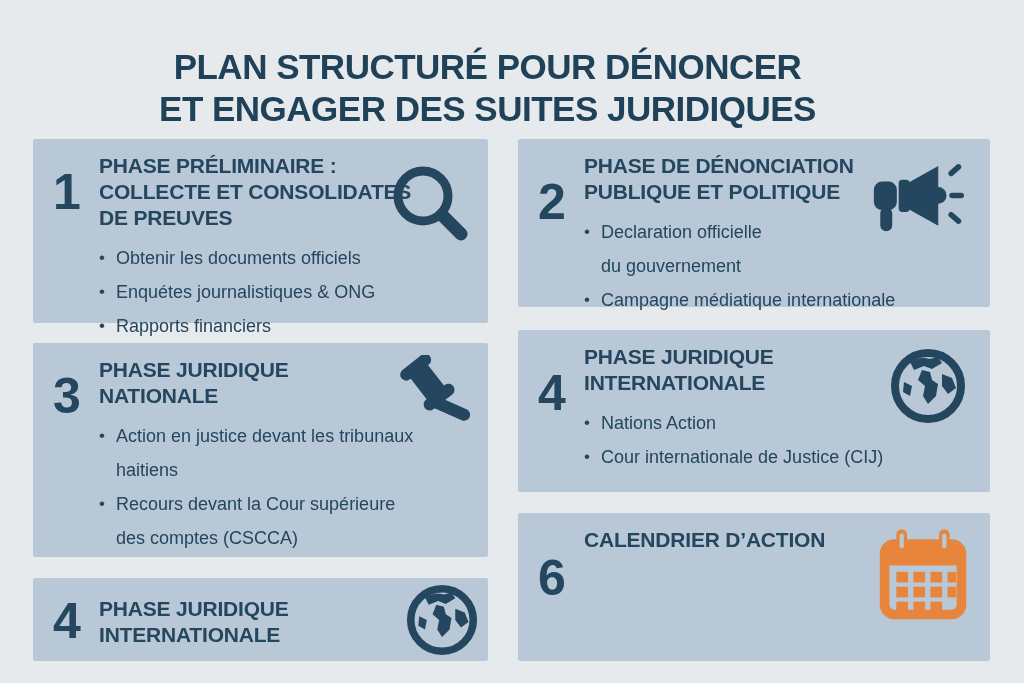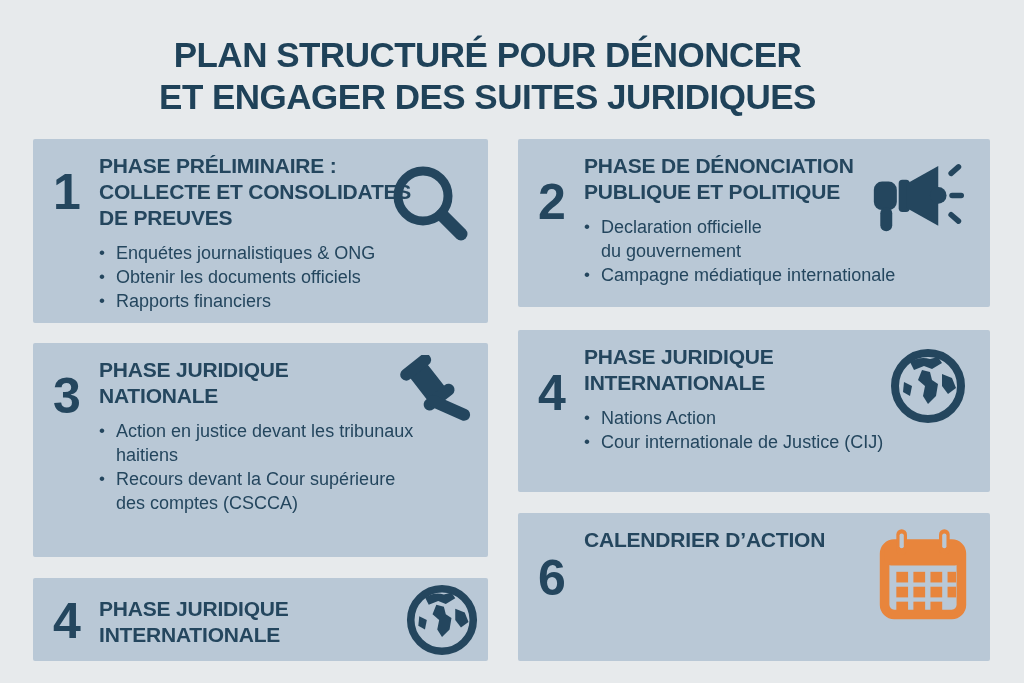--- a/index.html
+++ b/index.html
@@ -7,21 +7,21 @@
     font-family: "Liberation Sans", "DejaVu Sans", sans-serif;
     background:#cfd6da;
   }
   #canvas {
     position:relative;
     width:1024px; height:683px;
     background:#e7eaec;
     overflow:hidden;
   }
   .title {
-    position:absolute; top:34px; left:0; width:975px;
+    position:absolute; top:46px; left:0; width:975px;
     text-align:center;
     color:#1f4259;
     font-size:35px; font-weight:bold;
     letter-spacing:-0.5px;
     line-height:42px;
     white-space:pre-line;
   }
   .card {
     position:absolute;
     background:#b9c8d6;
@@ -47,21 +47,21 @@
     font-weight:bold;
     line-height:26px;
     letter-spacing:-0.2px;
     white-space:pre-line;
     color:#24465e;
   }
   ul.bullets { list-style:none; margin:10px 0 0 0; padding:0; }
   ul.bullets li {
     display:flex;
     font-size:18px;
-    line-height:24px;
+    line-height:34px;
     color:#24465e;
   }
   ul.bullets li::before {
     content:"\2022";
     flex:0 0 17px;
     font-size:17px;
   }
   ul.bullets .btxt { white-space:pre-line; }
   .icon-wrap { position:absolute; }
   
@@ -94,24 +94,24 @@
 ET ENGAGER DES SUITES JURIDIQUES</div>
 
   <div class="card c1">
     <div class="num">1</div>
     <div class="content">
       <h2>PHASE PRÉLIMINAIRE :
 COLLECTE ET CONSOLIDATES
 DE PREUVES</h2>
       <ul class="bullets">
         <li>
+            <span class="btxt">Obtenir les documents officiels</span>
+          </li>
+        <li>
             <span class="btxt">Enquétes journalistiques &amp; ONG</span>
-          </li>
-        <li>
-            <span class="btxt">Obtenir les documents officiels</span>
           </li>
         <li>
             <span class="btxt">Rapports financiers</span>
           </li>
       </ul>
     </div>
     <div class="icon-wrap">
       <svg width="82" height="82" viewBox="0 0 82 82">
         <circle cx="33" cy="33" r="25" fill="none" stroke="#24465e" stroke-width="9"></circle>
         <line x1="52" y1="52" x2="71" y2="71" stroke="#24465e" stroke-width="13" stroke-linecap="round"></line>

